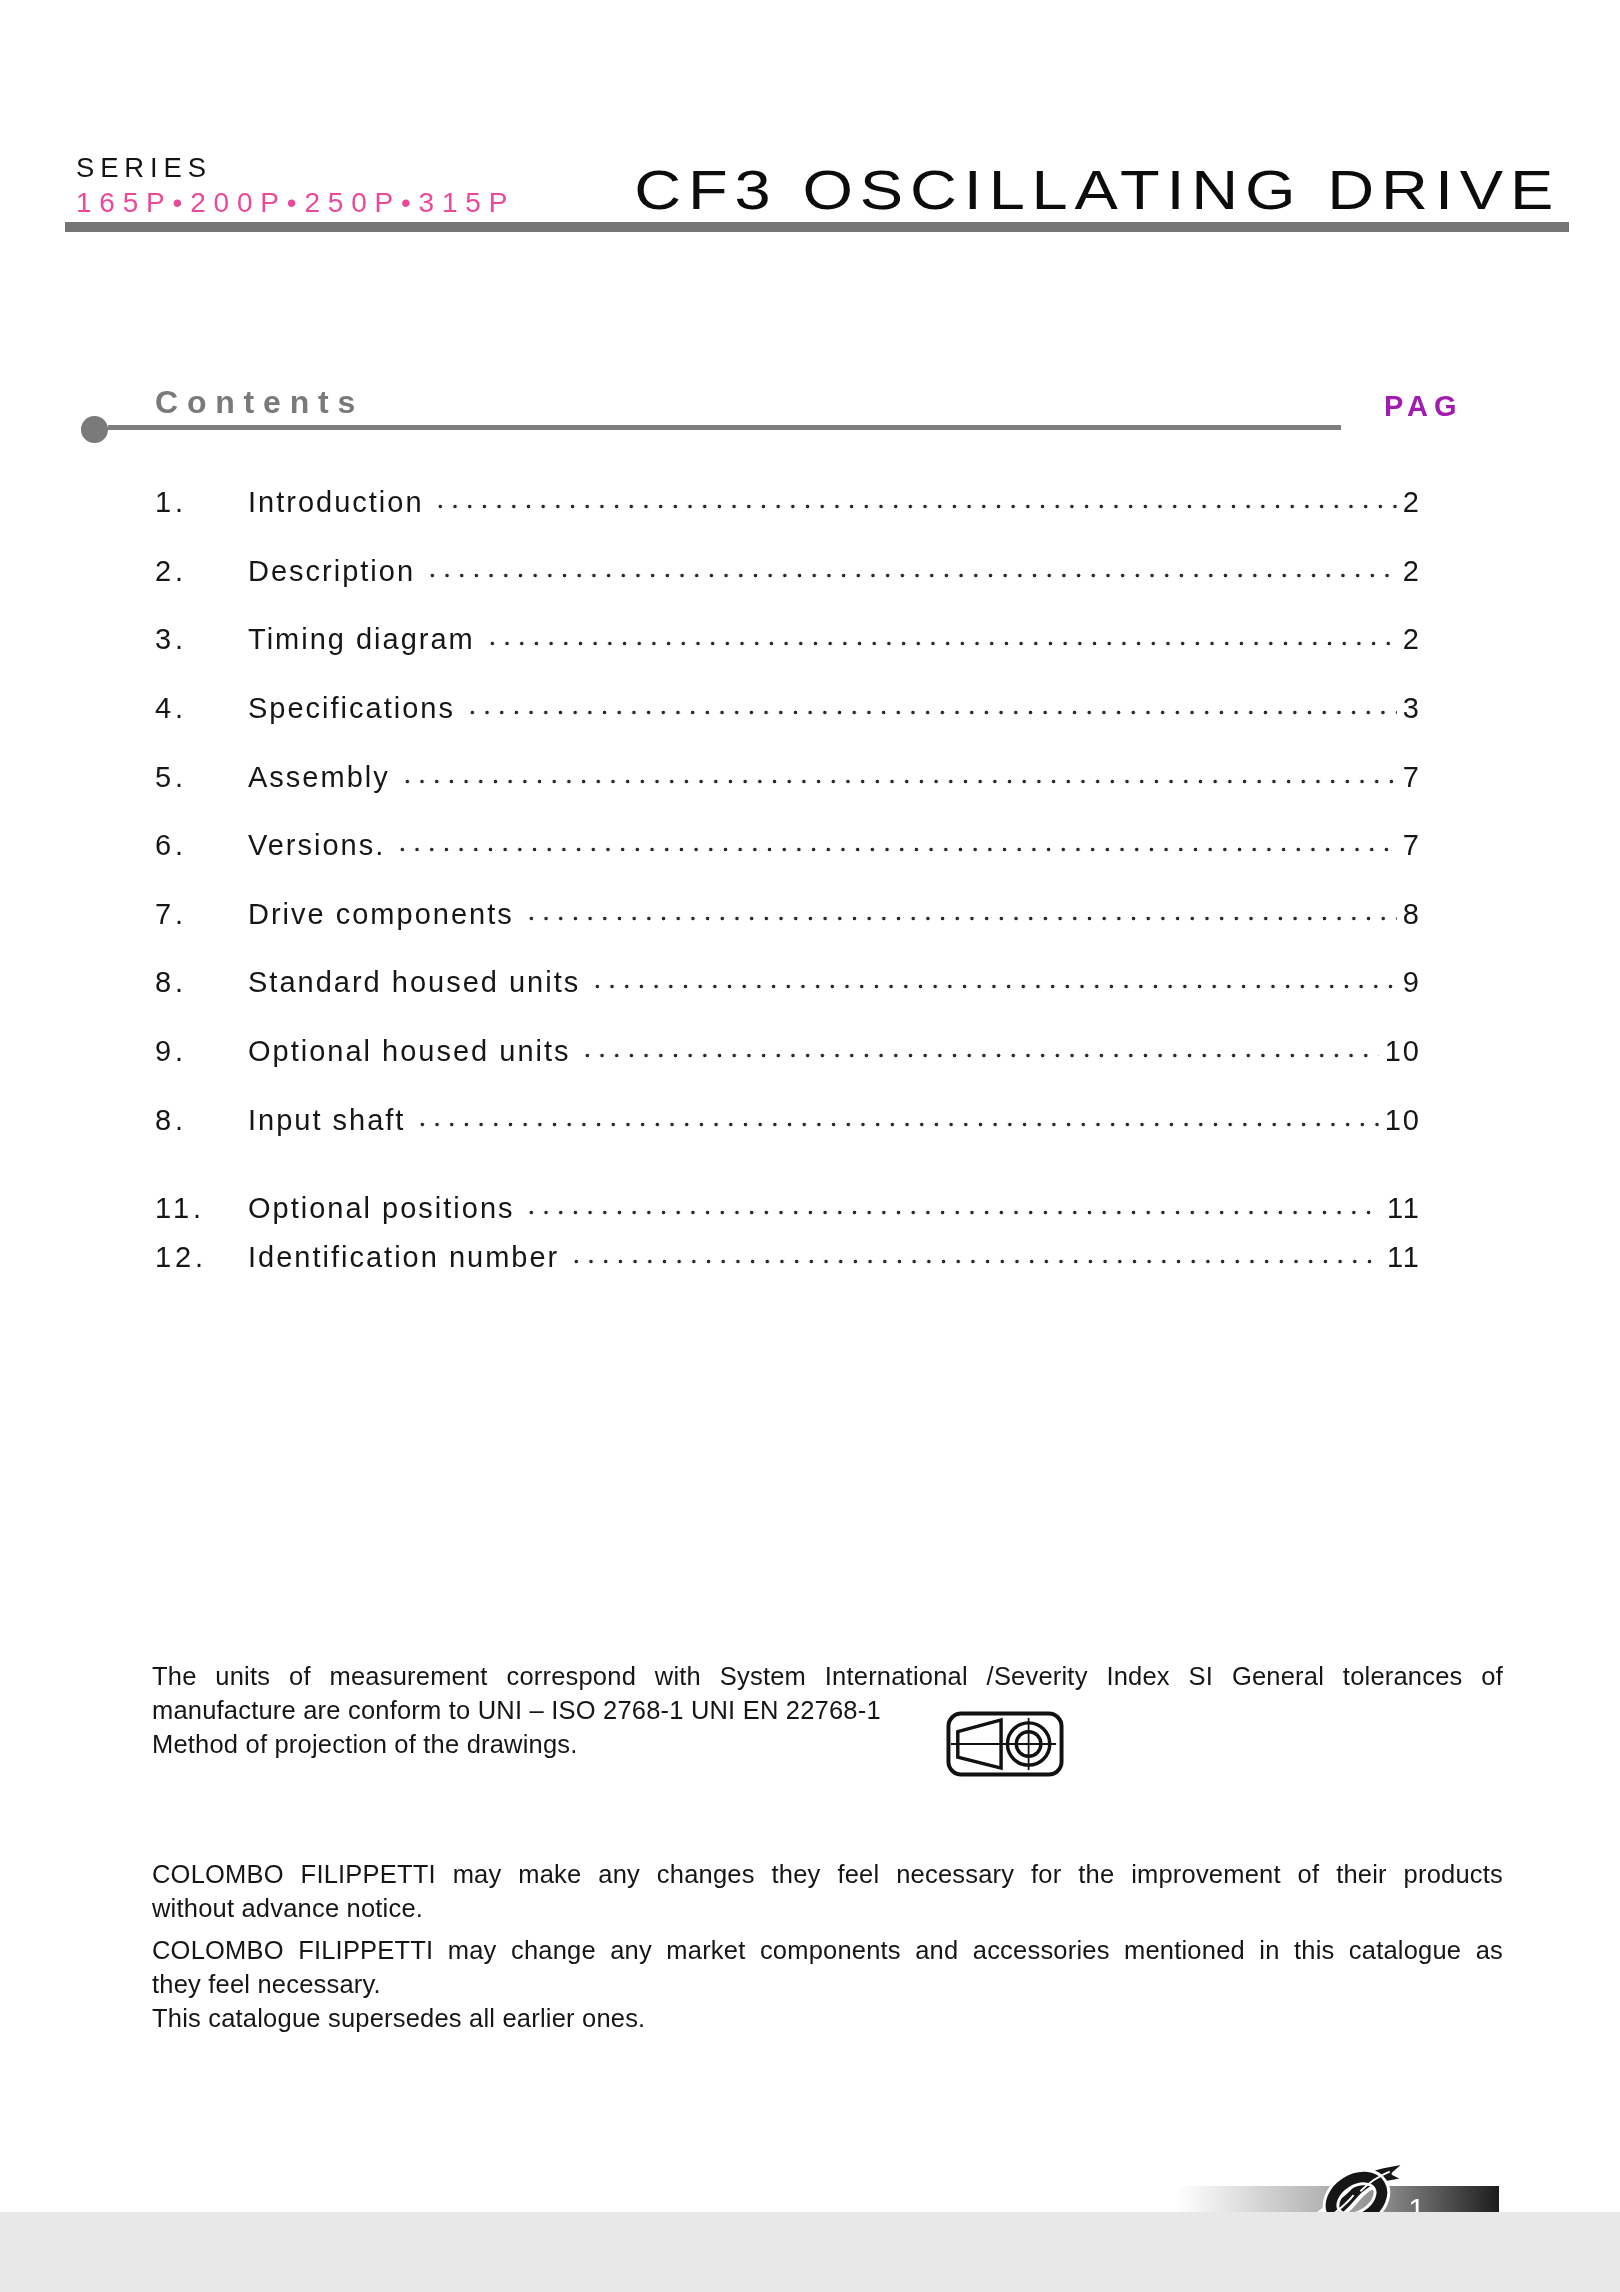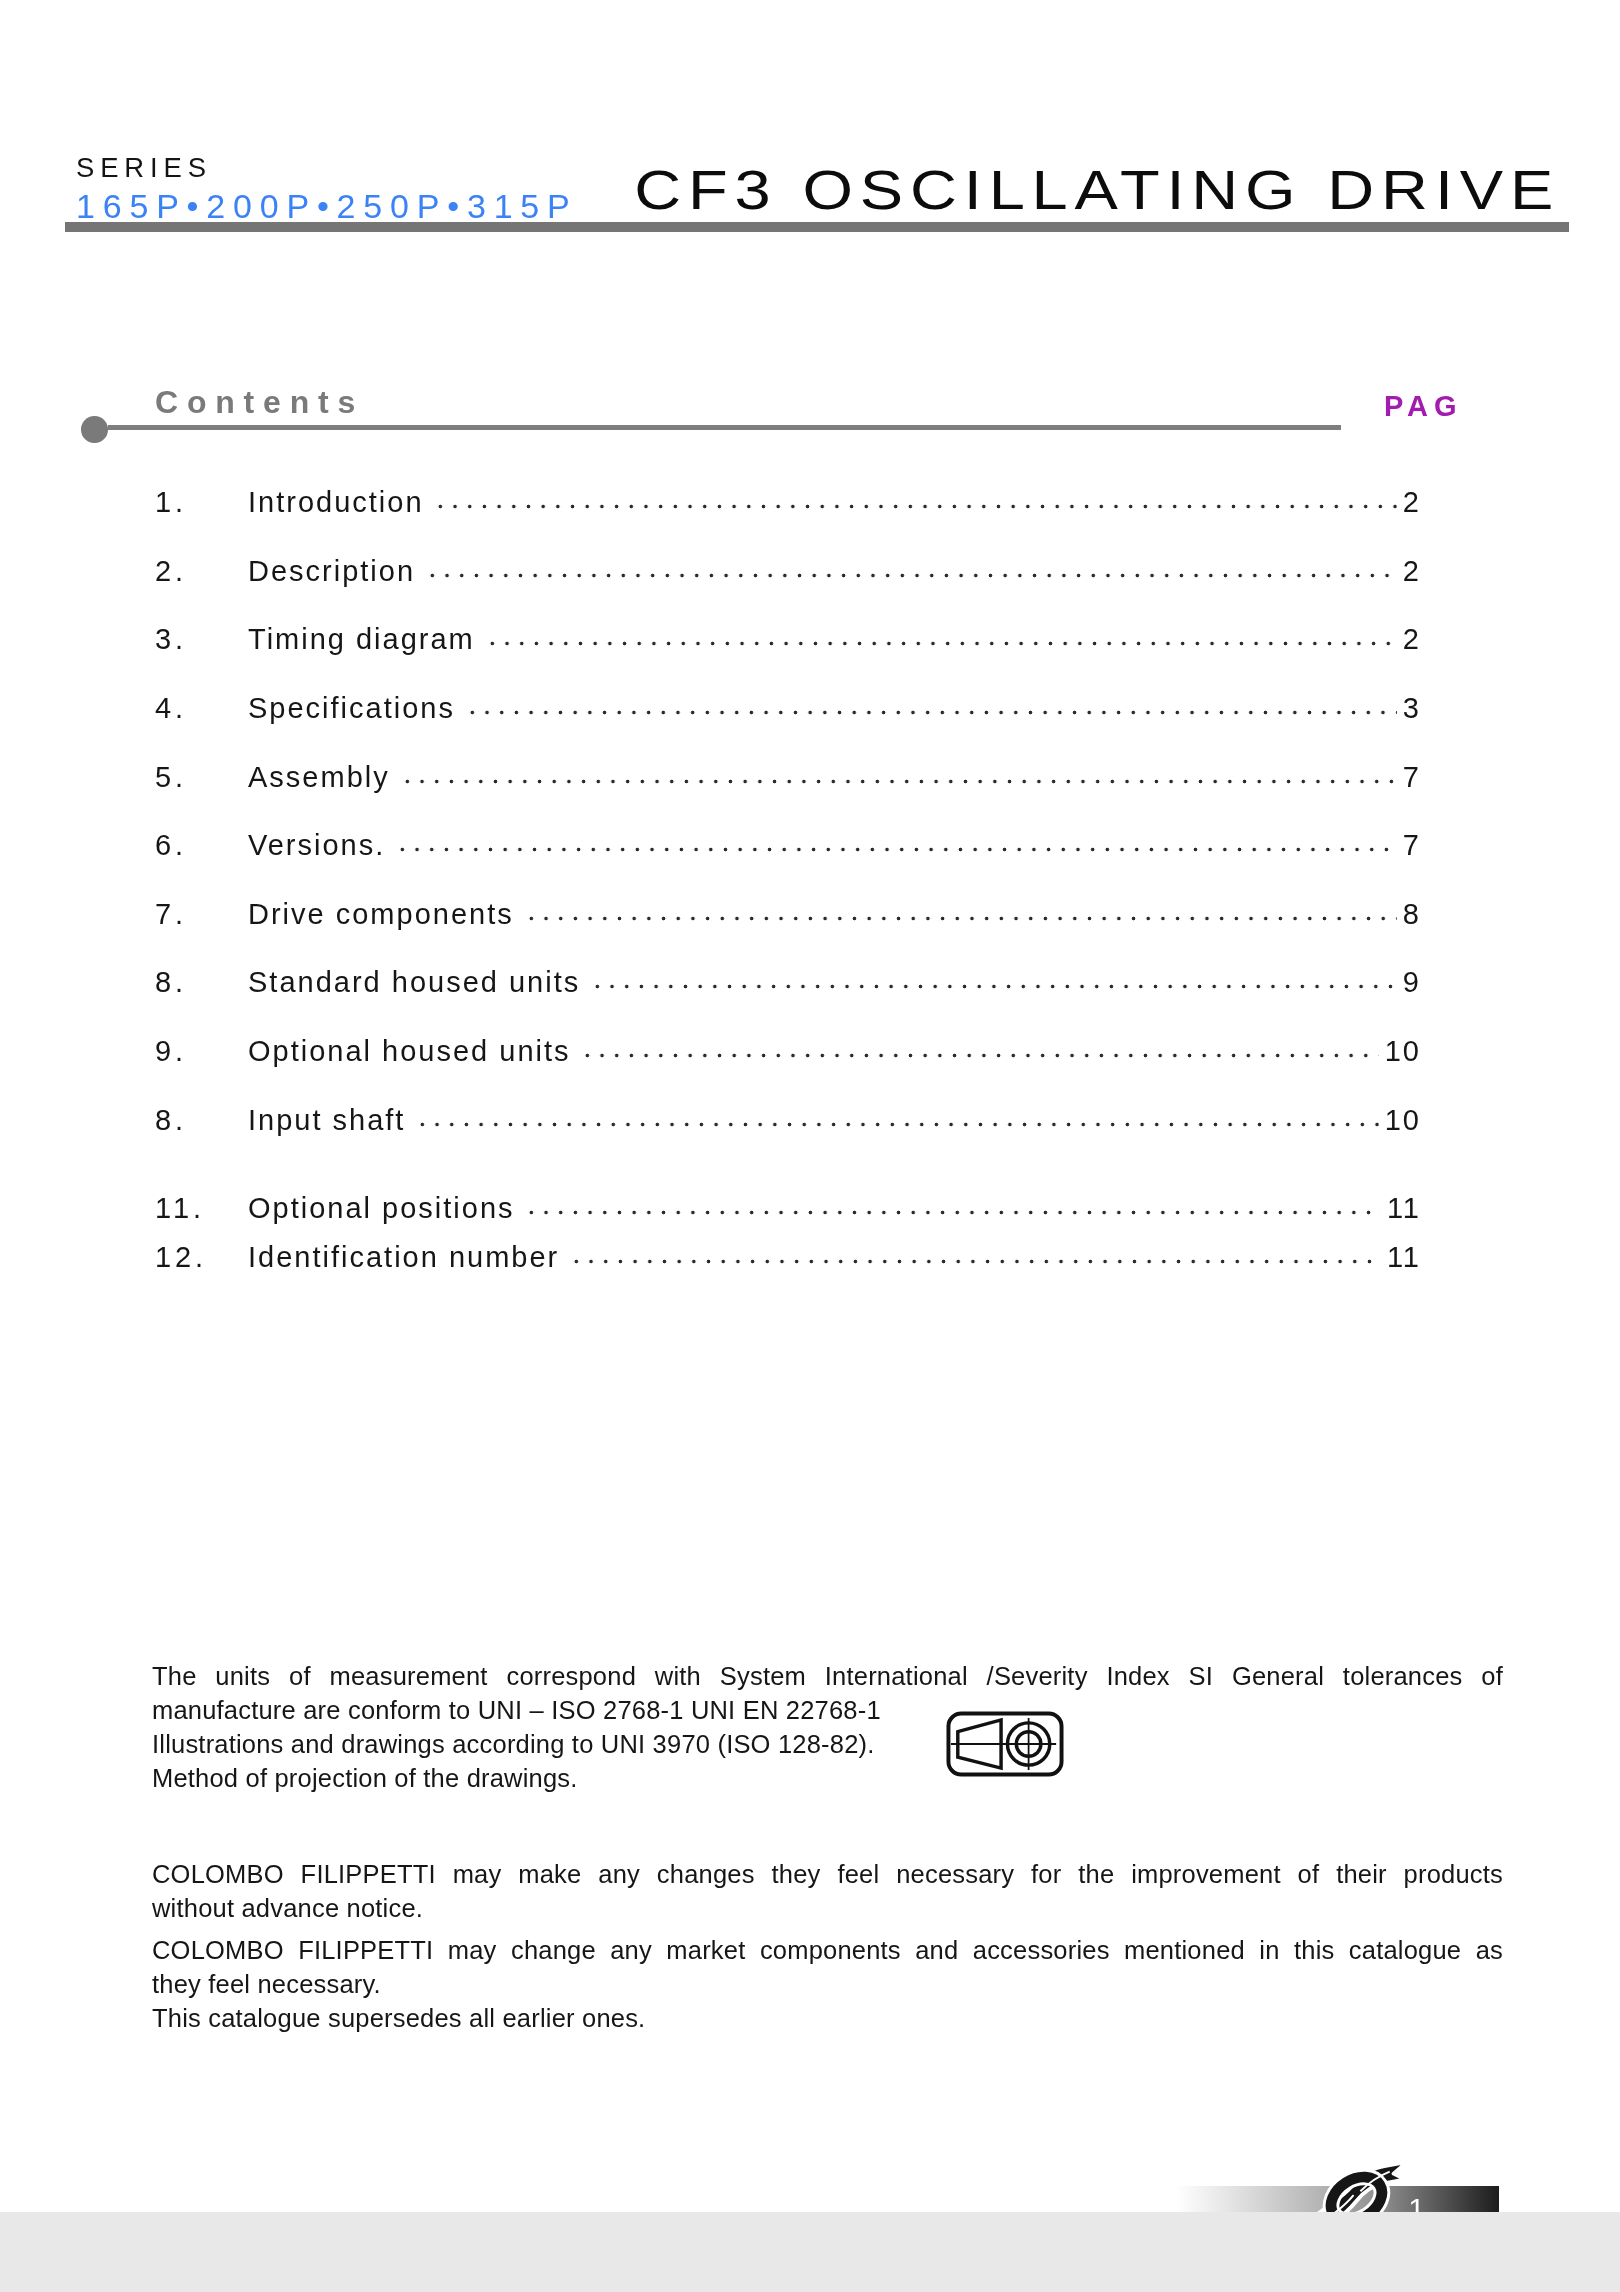--- a/index.html
+++ b/index.html
@@ -11,21 +11,21 @@
     font-family:"Liberation Sans", sans-serif;
     color:#1a1a1a;
   }
   
   .series-label{
     position:absolute;left:76px;top:152px;
     font-size:27.4px;letter-spacing:5.9px;color:#141414;white-space:nowrap;
   }
   .series-models{
     position:absolute;left:76px;top:187px;
-    font-size:34px;letter-spacing:7.8px;color:#3b82f6;white-space:nowrap;
+    font-size:28px;letter-spacing:7.8px;color:#ec4899;white-space:nowrap;
   }
   .doc-title{
     position:absolute;right:60px;top:157px;
     font-size:56px;letter-spacing:5.9px;font-weight:400;color:#0c0c0c;
     white-space:nowrap;transform:scaleX(1.16);transform-origin:100% 50%;
   }
   .header-rule{
     position:absolute;left:65px;top:222px;width:1504px;height:9.8px;
     background:#757575;
   }
@@ -183,21 +183,20 @@
         <span class="toc-num">12.</span>
         <span class="toc-title">Identification number</span>
         <span class="toc-leader"></span>
         <span class="toc-page">11</span>
       </div>
     </div>
 
   <div class="note-block" id="para1" style="top:1651px">
       <div class="note-line justified">The units of measurement correspond with System International /Severity Index SI General tolerances of</div>
       <div class="note-line">manufacture are conform to UNI – ISO 2768-1 UNI EN 22768-1</div>
-      <div class="note-line">Illustrations and drawings according to UNI 3970 (ISO 128-82).</div>
       <div class="note-line">Method of projection of the drawings.</div>
     </div>
 
   <svg class="projection-icon" viewBox="0 0 120 67">
     <rect x="2.5" y="2.5" width="115" height="62" rx="13" fill="none" stroke="#111" stroke-width="4"></rect>
     <path d="M12,21 L56,9 L56,58 L12,47 Z" fill="none" stroke="#111" stroke-width="3.5" stroke-linejoin="miter"></path>
     <line x1="5" y1="33.5" x2="62" y2="33.5" stroke="#111" stroke-width="1.8"></line>
     <circle cx="84" cy="33.5" r="21.5" fill="none" stroke="#111" stroke-width="3.5"></circle>
     <circle cx="84" cy="33.5" r="12.5" fill="none" stroke="#111" stroke-width="3.5"></circle>
     <line x1="58" y1="33.5" x2="112" y2="33.5" stroke="#111" stroke-width="1.8"></line>

